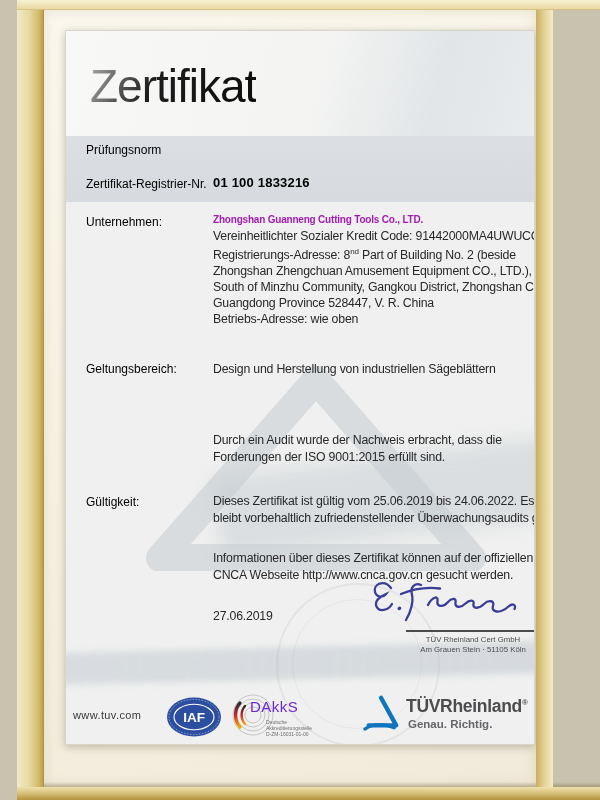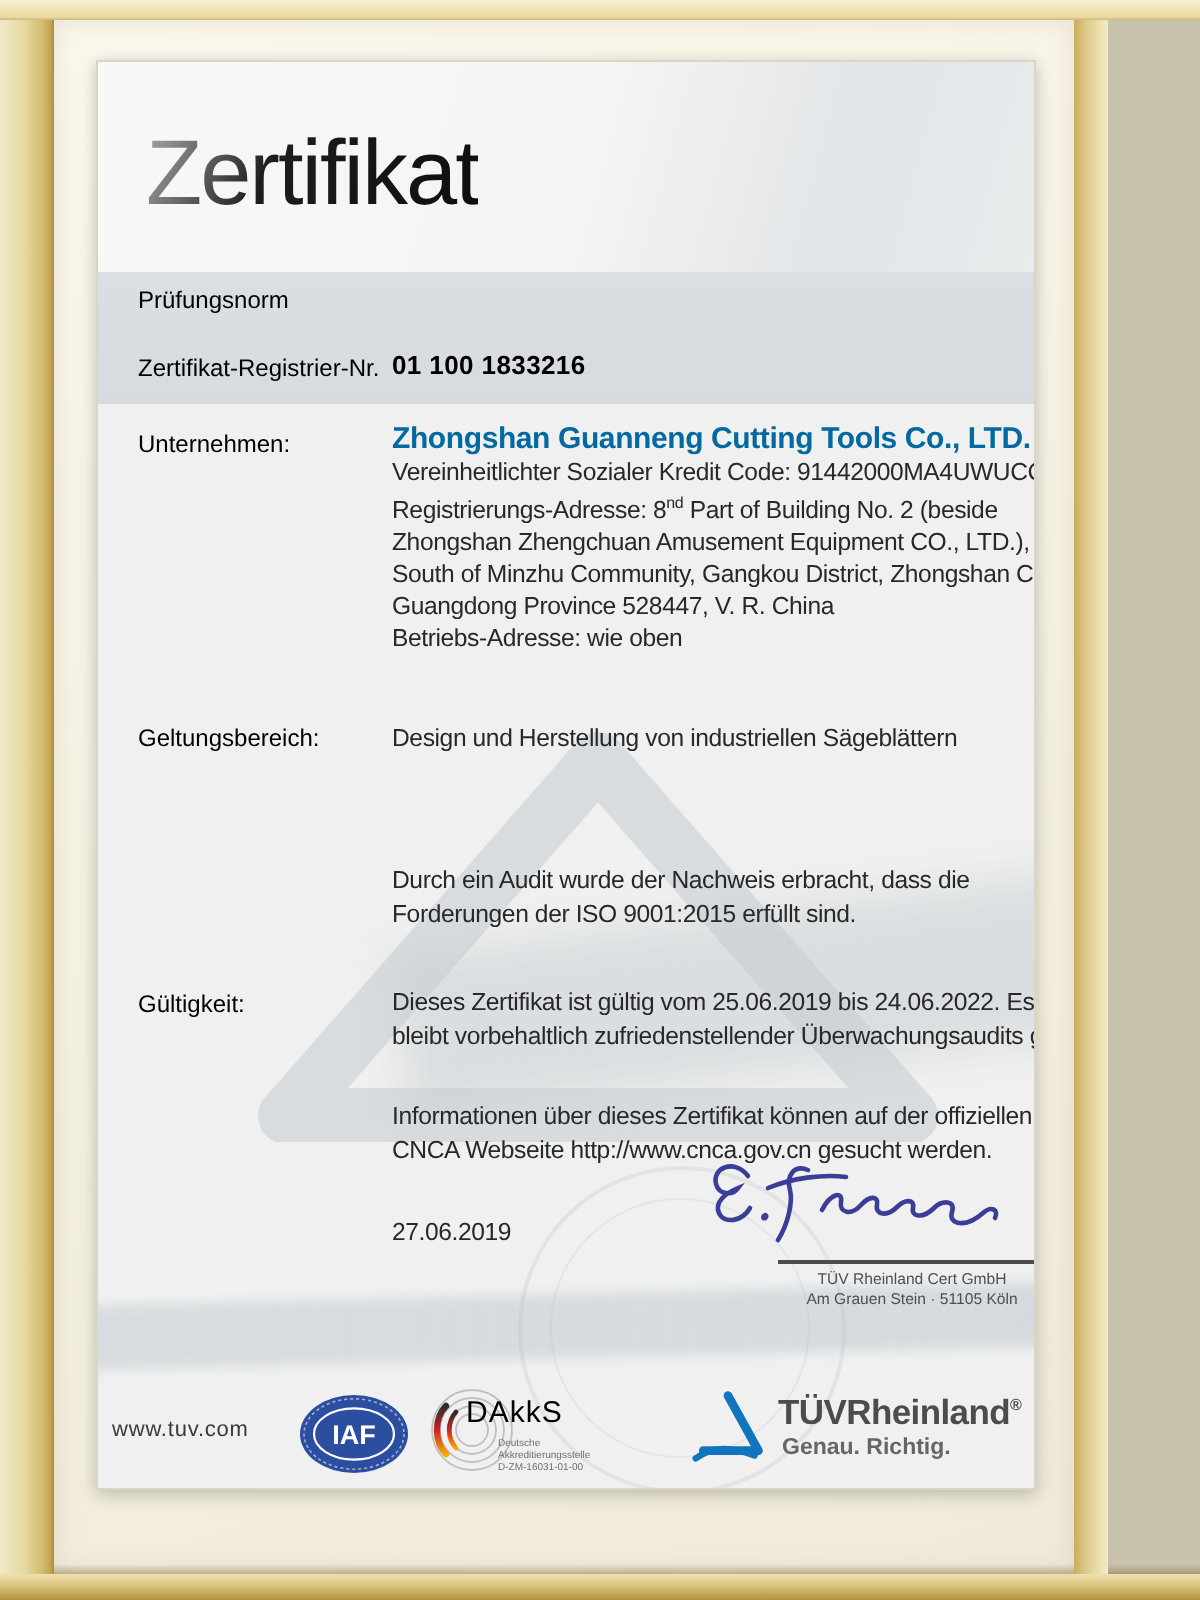--- a/index.html
+++ b/index.html
@@ -1,18 +1,18 @@
 <!DOCTYPE html>
 <html><head>
 <meta charset="utf-8">
 <style>
   html,body{margin:0;padding:0;}
   body{width:600px;height:800px;overflow:hidden;background:#c9c2ae;
        font-family:"Liberation Sans","DejaVu Sans",sans-serif;}
-  .scene{position:absolute;left:0;top:0;width:536px;height:800px;background:#f4f0e0;padding-left:18px;}
+  .scene{position:absolute;left:17px;top:0;width:536px;height:800px;background:#f4f0e0;}
 
   
   .f-edge{position:absolute;z-index:5;}
   .f-left{left:0;top:0;width:27px;height:800px;
     background:linear-gradient(90deg,#f1e9c6 0%,#e7d9a2 45%,#d3ba6b 80%,#bfa14c 95%,#a68a3e 100%);}
   .f-right{right:0;top:0;width:17px;height:800px;
     background:linear-gradient(270deg,#f3ebc6 0%,#e2d093 55%,#c9ad5d 100%);}
   .f-top{left:0;top:0;width:600px;height:10px;
     background:linear-gradient(180deg,#f7f1d2 0%,#ead9a3 85%,#cdb878 100%);}
   .f-bottom{left:0;bottom:0;width:600px;height:13px;
@@ -47,32 +47,32 @@
 
   
   .abs{position:absolute;}
   .title{left:24px;top:28px;font-size:46px;letter-spacing:-1px;font-weight:normal;margin:0;
     background:linear-gradient(115deg,#a6a6a6 0%,#8d8d8d 9%,#1d1d1d 38%,#0d0d0d 100%);
     -webkit-background-clip:text;background-clip:text;color:transparent;}
   .label{left:20px;width:125px;font-size:12px;color:#000000;}
   .val-iso{left:147px;top:107px;font-size:15.5px;font-weight:bold;color:#1b1b1d;letter-spacing:0.2px;}
   .val-reg{left:147px;top:144px;font-size:13px;font-weight:bold;color:#000000;letter-spacing:0.2px;}
   .block{left:147px;width:352px;font-size:12.3px;line-height:16px;color:#28282a;letter-spacing:-0.2px;}
-  .company-name{font-weight:bold;font-size:15px;color:#0369a1;}
+  .company-name{font-weight:bold;font-size:10px;color:#a21caf;}
   .sig-line{left:340px;top:599px;width:133px;height:2px;background:#4c4c4c;}
   .issuer{left:332px;top:604px;width:150px;text-align:center;font-size:7.8px;line-height:10px;color:#4e4e50;}
   .sig-svg{left:300px;top:543px;width:160px;height:54px;}
 
   
   .website{left:7px;top:678px;font-size:11px;letter-spacing:0.4px;color:#39393b;}
   .iaf{left:99px;top:664px;width:58px;height:44px;}
   .dakks{left:160px;top:662px;width:145px;height:52px;}
   .dakks-arcs{position:absolute;left:0;top:0;width:50px;height:50px;}
   .dakks-word{position:absolute;left:24px;top:5px;font-size:15px;font-weight:500;
-    color:#000000;letter-spacing:0.5px;}
+    color:#6d28d9;letter-spacing:0.5px;}
   .dakks-sub{position:absolute;left:40px;top:26px;font-size:5px;line-height:6.2px;color:#6e6e70;}
   .tuv{left:296px;top:660px;width:176px;height:52px;}
   .tuv-tri{position:absolute;left:0;top:2px;width:38px;height:40px;}
   .tuv-brand{position:absolute;left:44px;top:5px;font-size:17.5px;font-weight:bold;
     color:#4c4c4e;letter-spacing:-0.3px;}
   .tuv-brand sup{font-size:8px;}
   .tuv-tag{position:absolute;left:46px;top:27px;font-size:11.5px;font-weight:bold;color:#66666a;}
 </style>
 </head>
 <body>

